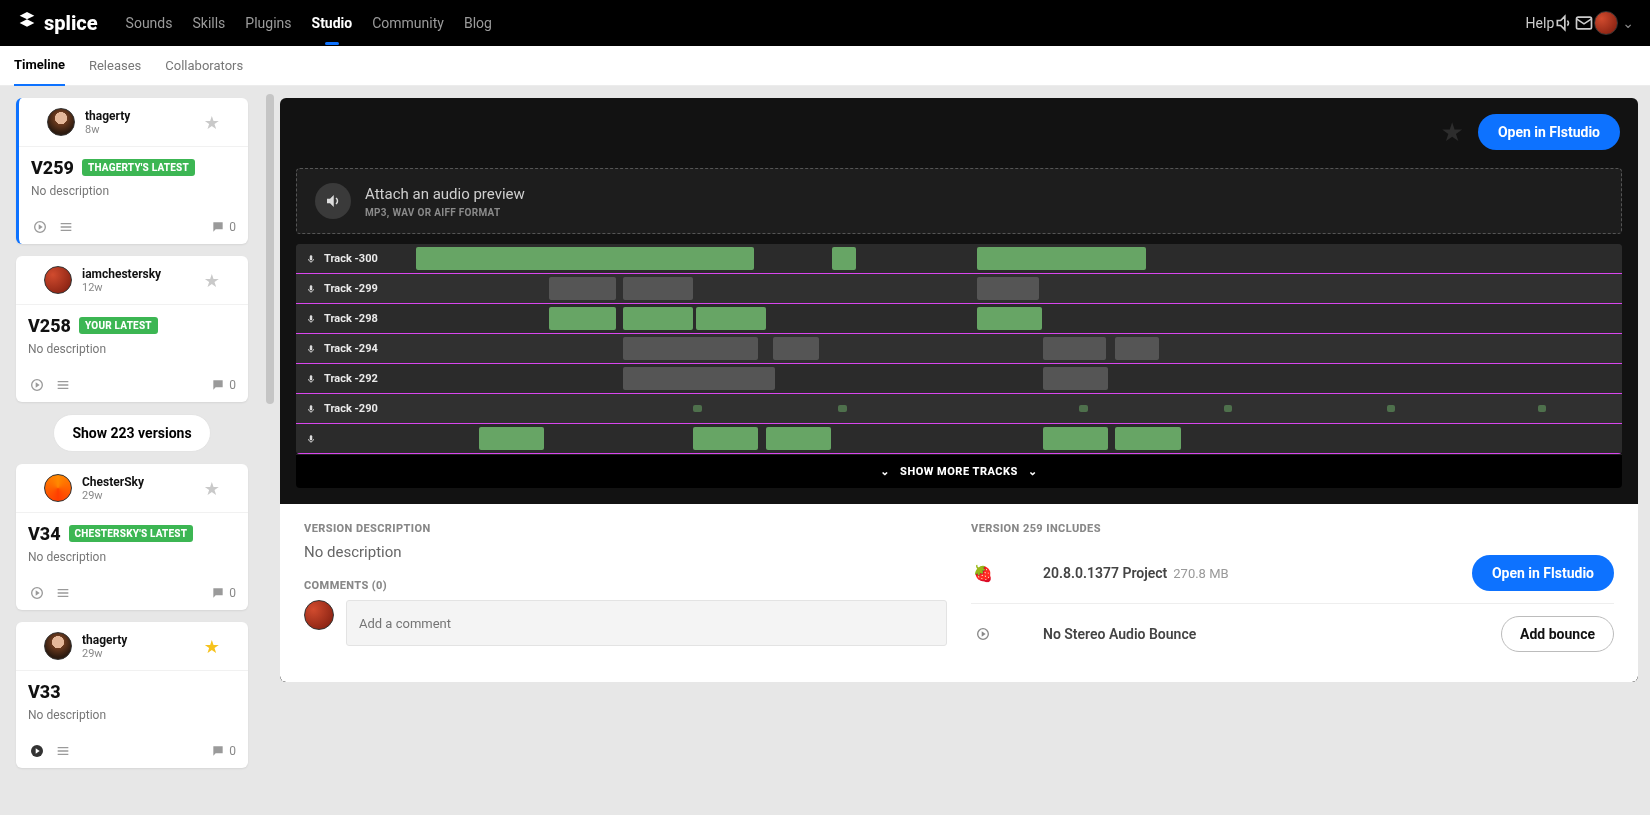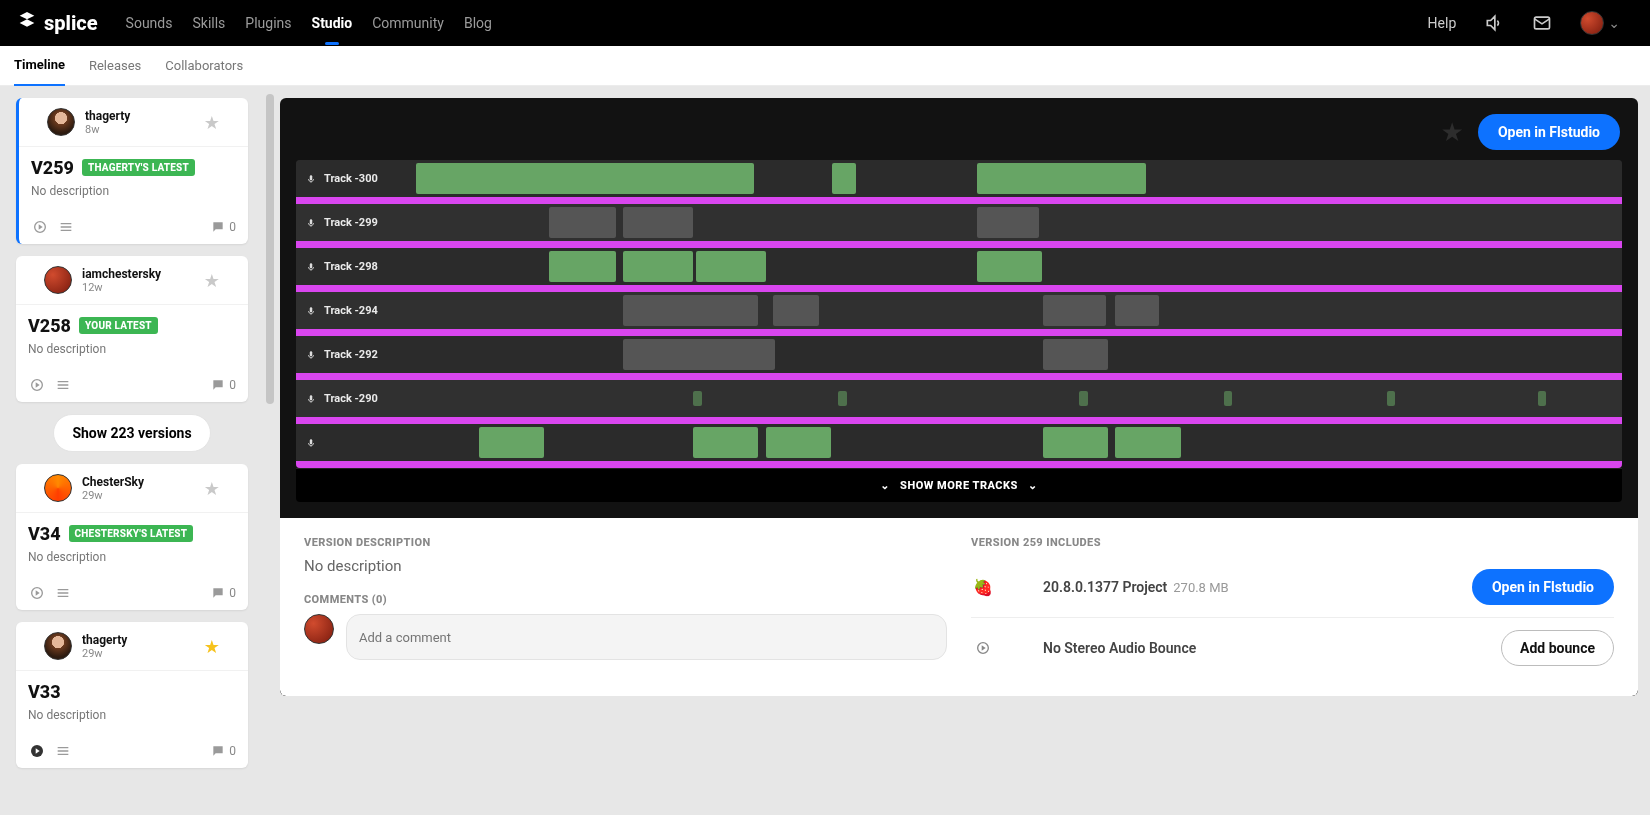--- a/index.html
+++ b/index.html
@@ -20,21 +20,21 @@
   *{box-sizing:border-box;font-family:-apple-system,BlinkMacSystemFont,"Segoe UI",Roboto,Helvetica,Arial,sans-serif;}
   body{margin:0;background:#fff;color:#111;width:1650px;overflow:hidden;}
   
   .topnav{height:46px;background:#000;display:flex;align-items:center;padding:0 16px;color:#999;font-size:14px;}
   .logo{display:flex;align-items:center;font-weight:800;color:#fff;font-size:20px;margin-right:18px;}
   .logo svg{margin-right:6px;}
   .topnav .nav-item{margin:0 10px;cursor:pointer;color:#9b9b9b;}
   .topnav .nav-item.active{color:#fff;font-weight:700;position:relative;}
   .topnav .nav-item.active::after{content:"";position:absolute;left:50%;transform:translateX(-50%);bottom:-14px;width:14px;height:3px;background:var(--blue);border-radius:2px;}
   .topnav .spacer{flex:1;}
-  .topnav .right-item{margin:0 14px;display:flex;align-items:center;cursor:pointer;color:#ccc;}
+  .topnav .right-item{margin:0 0;display:flex;align-items:center;cursor:pointer;color:#ccc;}
   .avatar{width:24px;height:24px;border-radius:50%;background:radial-gradient(circle at 30% 30%, #8b2d2d, #4d1010);display:inline-block;border:1px solid #333;}
   .avatar.headshot{background:radial-gradient(circle at 50% 35%, #e5b89a 28%, #6b3a1e 29%, #2d1b10 70%);}
   .avatar.checker{background:radial-gradient(circle at 30% 30%, #d14b2e, #7a1a0d);}
   .avatar.orange{background:conic-gradient(#ff8a00,#ff3d00,#ff8a00);}
   .caret-down{margin-left:4px;color:#888;}
 
   
   .subnav{height:40px;background:#fff;border-bottom:1px solid #ececec;display:flex;align-items:center;padding:0 14px;font-size:13px;}
   .subnav .tab{margin-right:24px;color:#777;cursor:pointer;padding:12px 0;}
   .subnav .tab.active{color:#000;font-weight:700;border-bottom:3px solid var(--blue);}
@@ -76,40 +76,40 @@
   .ph-right{margin-left:auto;display:flex;align-items:center;gap:14px;}
   .big-star{color:#2d2d2d;font-size:26px;}
   .btn-primary{background:var(--blue);color:#fff;border:none;border-radius:20px;padding:10px 20px;font-weight:700;font-size:14px;cursor:pointer;}
   .btn-outline{background:#fff;color:#111;border:1px solid #bcbcbc;border-radius:20px;padding:9px 18px;font-weight:700;font-size:14px;cursor:pointer;}
   .attach{margin:8px 16px 10px;border:1px dashed #555;border-radius:4px;background:var(--bg-panel2);padding:14px 18px;display:flex;align-items:center;gap:14px;}
   .attach .speaker{width:36px;height:36px;border-radius:50%;background:#3a3a3a;display:flex;align-items:center;justify-content:center;color:#ddd;}
   .attach .txt .t1{color:#cfcfcf;font-size:15px;}
   .attach .txt .t2{color:#8a8a8a;font-size:10px;font-weight:700;letter-spacing:.3px;margin-top:4px;}
   
   .tracks{margin:0 16px 0;background:var(--bg-panel3);border-radius:4px;overflow:hidden;}
-  .track-row{display:flex;align-items:center;height:44px;background:var(--bg-track-row);border-bottom:7px solid #d946ef;justify-content:space-between;}
+  .track-row{display:flex;align-items:center;height:30px;background:var(--bg-track-row);border-bottom:1px solid #d946ef;justify-content:space-between;}
   .track-row:nth-child(even){background:var(--bg-track-row-alt);}
   .tr-label{width:120px;display:flex;align-items:center;gap:8px;padding-left:10px;color:#eaeaea;font-size:11px;font-weight:700;flex-shrink:0;}
   .tr-label .mic{color:#ddd;}
   .tr-lane{position:relative;flex:1;height:100%;}
   .clip{position:absolute;top:3px;bottom:3px;border-radius:2px;}
   .clip.g{background:var(--green);}
   .clip.gr{background:#555;}
   .clip.sl{background:rgba(103,165,101,.55);top:11px;bottom:11px;}
   .show-more-tracks{background:#000;color:#fff;text-align:center;font-size:11px;font-weight:800;letter-spacing:.5px;padding:10px 0;display:flex;align-items:center;justify-content:center;gap:10px;border-top:1px solid #222;margin:0 16px 16px;border-radius:0 0 4px 4px;}
 
   
   .bottom{display:flex;gap:24px;background:#fff;border-radius:0 0 6px 6px;padding:18px 24px;margin-top:0;}
   .bcol{flex:1;}
   .bcol.right{flex:1;}
   .sect-label{font-size:11px;font-weight:800;color:#888;letter-spacing:.4px;margin-bottom:8px;}
   .bdesc{font-size:15px;color:#666;margin-bottom:18px;}
   .comment-row{display:flex;align-items:flex-start;gap:12px;}
   .comment-row .avatar{width:30px;height:30px;flex-shrink:0;}
-  .comment-input{flex:1;height:46px;border:1px solid #e3e3e3;background:#f4f4f4;border-radius:14px;padding:12px;font-size:13px;color:#888;}
+  .comment-input{flex:1;height:46px;border:1px solid #e3e3e3;background:#f4f4f4;border-radius:3px;padding:12px;font-size:13px;color:#888;}
   .inc-row{display:flex;align-items:center;padding:12px 0;border-bottom:1px solid #eee;}
   .inc-row:last-child{border-bottom:none;}
   .inc-row .iicon{width:24px;display:flex;justify-content:center;color:#888;margin-right:8px;font-size:14px;}
   .inc-row .ilabel{font-size:14px;color:#444;font-weight:600;margin-left:40px;}
   .inc-row .isub{font-size:13px;color:#999;margin-left:6px;font-weight:400;}
   .inc-row .iact{margin-left:auto;}
   svg{display:block;}
 </style>
 </head>
 <body>
@@ -300,20 +300,32 @@
 
   <div class="content">
     <div class="panel">
       <div class="panel-head">
         <div class="ph-right">
           <span class="big-star">★</span>
           <button class="btn-primary">Open in Flstudio</button>
         </div>
       </div>
 
+      <div class="attach">
+        <div class="speaker">
+          <svg width="18" height="18" viewBox="0 0 24 24">
+              <path fill="#ddd" d="M4 9v6h4l5 5V4L8 9H4z"></path>
+              <path fill="none" stroke="#ddd" stroke-width="2" d="M16 8a5 5 0 010 8"></path>
+            </svg>
+        </div>
+        <div class="txt">
+          <div class="t1">Attach an audio preview</div>
+          <div class="t2">MP3, WAV OR AIFF FORMAT</div>
+        </div>
+      </div>
 
       <div class="tracks" id="tracks">
           <div class="track-row">
             <div class="tr-label">
               <span class="mic">
                 <svg width="10" height="10" viewBox="0 0 24 24">
                   <rect x="9" y="3" width="6" height="12" rx="3" fill="#ddd"></rect>
                   <path d="M6 12a6 6 0 0012 0M12 18v3" stroke="#ddd" stroke-width="2" fill="none"></path>
                 </svg>
               </span>

